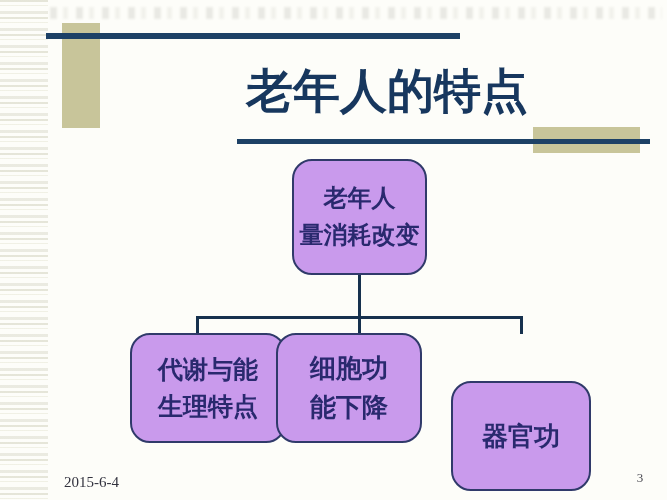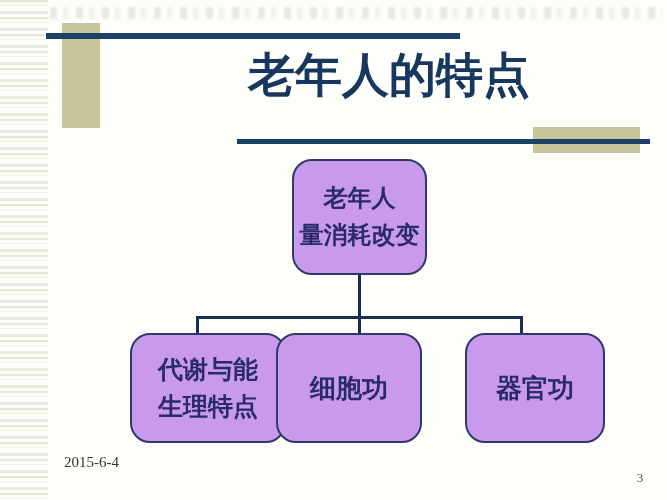--- a/index.html
+++ b/index.html
@@ -68,25 +68,25 @@
     left: 237px; top: 139px;
     width: 413px; height: 5px;
     background: #1d4166;
     z-index: 2;
   }
 
   .title {
     position: absolute;
     left: 230px; top: 50px;
     width: 300px;
-    margin: 0;
+    margin: 16px;
     font-size: 47px;
     font-weight: bold;
     color: #17375e;
-    text-align: right;
+    text-align: left;
     white-space: nowrap;
     line-height: 1.1;
   }
 
   
   .conn { position: absolute; background: #16314e; }
   .conn-v-main  { left: 358px; top: 275px; width: 3px;  height: 59px; }
   .conn-h       { left: 196px; top: 316px; width: 327px; height: 3px; }
   .conn-v-left  { left: 196px; top: 316px; width: 3px;  height: 18px; }
   .conn-v-right { left: 520px; top: 316px; width: 3px;  height: 18px; }
@@ -114,25 +114,25 @@
     font-size: 24px;
     line-height: 1.55;
   }
   .node-child {
     top: 333px; height: 110px;
     font-size: 26px;
     line-height: 1.5;
   }
   .node-child-0 { left: 130px; width: 156px; font-size: 25px; }
   .node-child-1 { left: 276px; width: 146px; }
-  .node-child-2 { left: 465px; width: 140px; }
+  .node-child-2 { left: 451px; width: 140px; margin-top: 48px; }
 
   .footer-date {
     position: absolute;
-    left: 64px; top: 454px;
+    left: 64px; top: 474px;
     font-size: 15px;
     color: #32323e;
   }
   .page-number {
     position: absolute;
     left: 630px; top: 470px;
     width: 20px;
     text-align: center;
     font-size: 13px;
     color: #4a4a52;
@@ -164,20 +164,21 @@
     <div class="line">量消耗改变</div>
   </div>
 
   <div class="node node-child node-child-0">
     <div class="line">代谢与能</div>
     <div class="line">生理特点</div>
   </div>
 
   <div class="node node-child node-child-1">
     <div class="line">细胞功</div>
+    <div class="line">能下降</div>
   </div>
 
   <div class="node node-child node-child-2">
     <div class="line">器官功</div>
   </div>
 
   <div class="footer-date">2015-6-4</div>
   <div class="page-number">3</div>
 
 </div>

